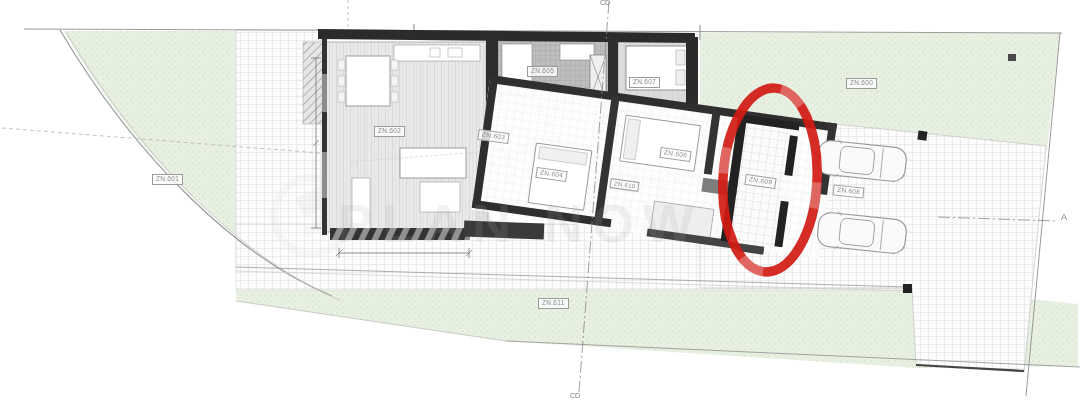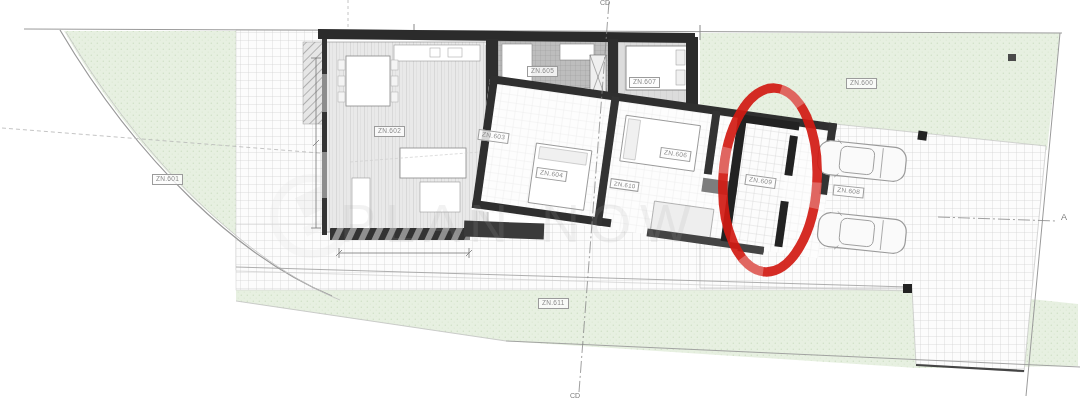--- a/index.html
+++ b/index.html
@@ -11,21 +11,21 @@
   .zlabel{
     position:absolute;font-size:6.5px;line-height:1;padding:1px 3px;
     border:1px solid #9b9b9b;color:#8a8a8a;background:rgba(252,252,252,.82);
     letter-spacing:.3px;white-space:nowrap;transform-origin:center;z-index:30;
   }
   .marker{position:absolute;color:#777;z-index:30;line-height:1;}
   .marker-a{font-size:9px;}
   .marker-cd{font-size:7px;}
   .watermark-text{
     position:absolute;left:285px;top:192px;width:470px;text-align:center;
-    font-size:54px;font-weight:400;letter-spacing:9px;
+    font-size:54px;font-weight:700;letter-spacing:9px;
     color:rgba(165,165,165,0.15);z-index:25;pointer-events:none;
   }
 </style>
 </head>
 <body>
 
 <div id="stage">
 
 <svg width="1080" height="418" viewBox="0 0 1080 418">
   <defs>

